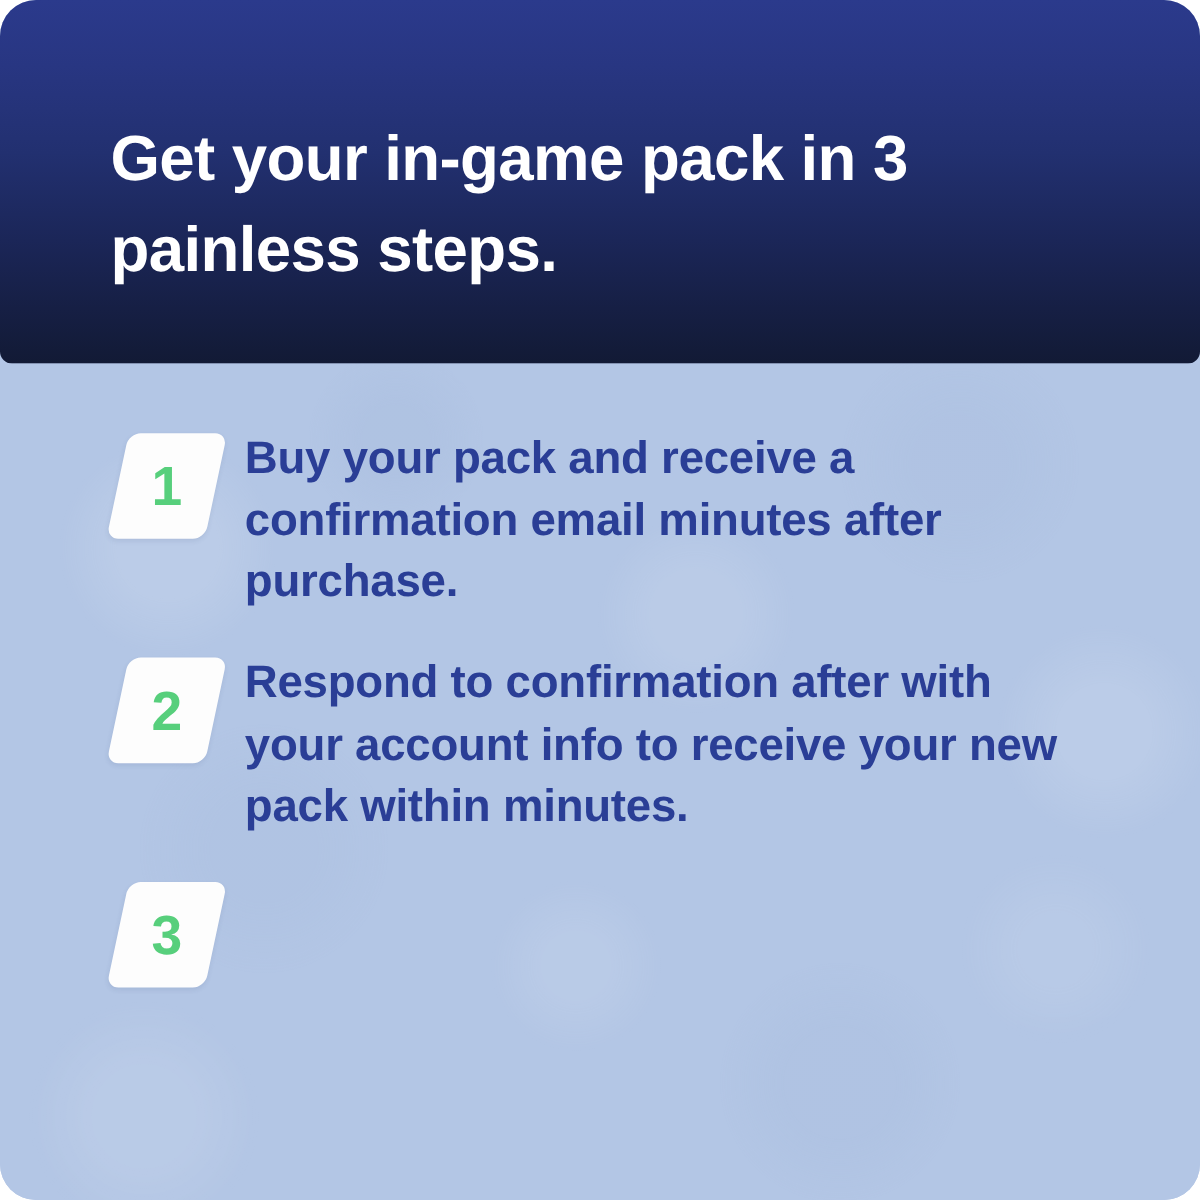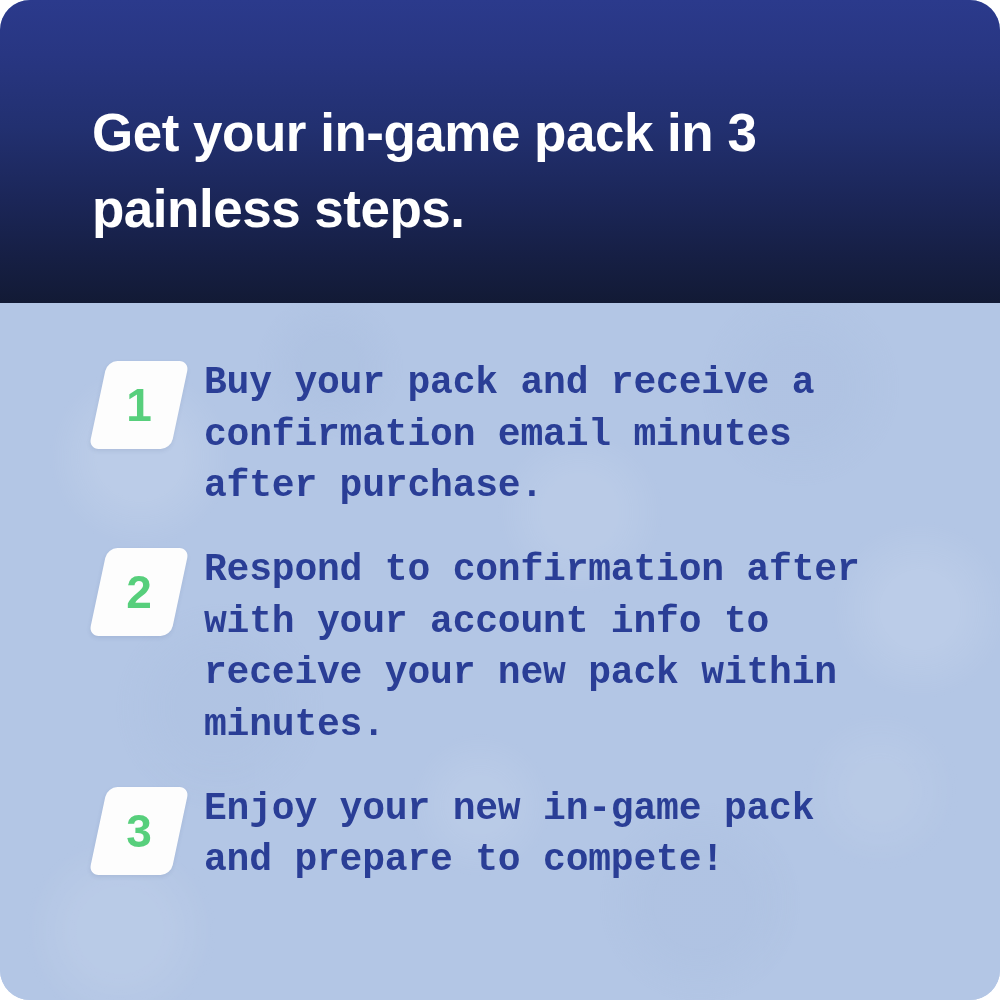--- a/index.html
+++ b/index.html
@@ -36,20 +36,21 @@
                 #283682 18%,
                 #223070 42%,
                 #1b2658 66%,
                 #161f44 85%,
                 #121a35 100%);
     box-sizing: border-box;
     padding: 0 92px;
     display: flex;
     flex-direction: column;
     justify-content: center;
+    border-radius: 10px;
   }
 
   .headline {
     margin: 0;
     color: #ffffff;
     font-family: "Liberation Sans", sans-serif;
     font-weight: bold;
     font-size: 53px;
     line-height: 1.42;
     letter-spacing: -0.5px;
@@ -136,21 +137,21 @@
     justify-content: center;
     color: #57cf7c;
     font-family: "Liberation Sans", sans-serif;
     font-weight: bold;
     font-size: 46px;
     line-height: 1;
   }
 
   .step-text {
     color: #2a3e96;
-    font-family: Liberation Mono, monospace;
+    font-family: Liberation Sans, sans-serif;
     font-weight: bold;
     font-size: 38px;
     line-height: 1.36;
     letter-spacing: -0.2px;
     max-width: 680px;
     padding-top: 2px;
   }
 </style>
 </head>
 <body>
@@ -180,19 +181,18 @@
           <div class="badge-num">2</div>
         </div>
         <div class="step-text">Respond to confirmation after with your account info to receive your new pack within minutes.</div>
       </div>
 
       <div class="step step-3">
         <div class="badge">
           <div class="badge-shape"></div>
           <div class="badge-num">3</div>
         </div>
-        <div class="step-text">Enjoy your new in-game pack and prepare to compete!</div>
       </div>
 
     </div>
   </div>
 
 </div>
 
 </body></html>

